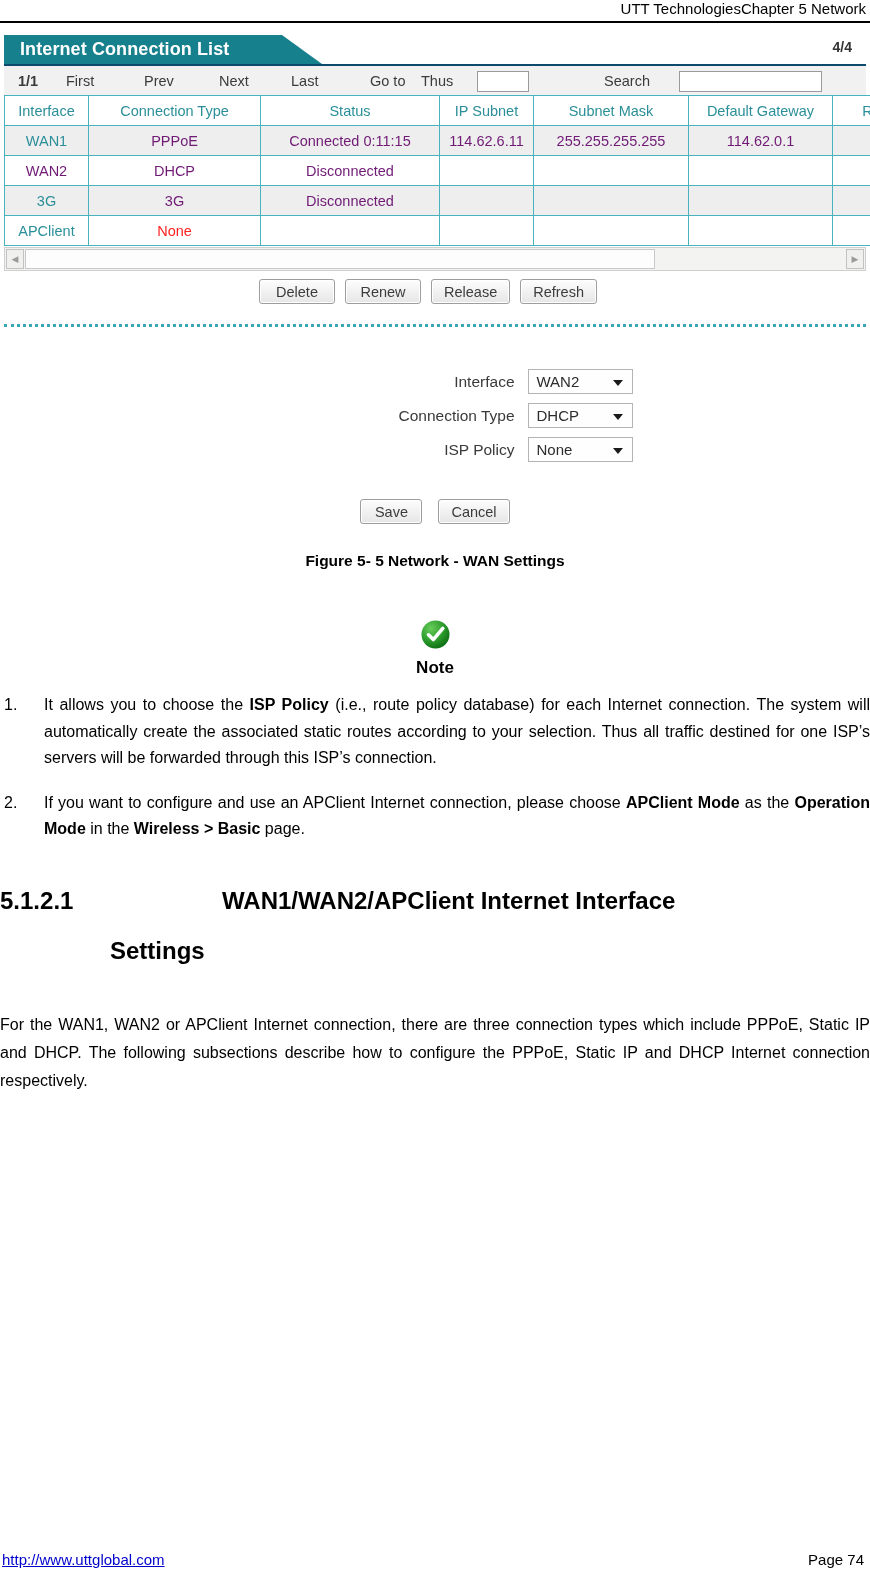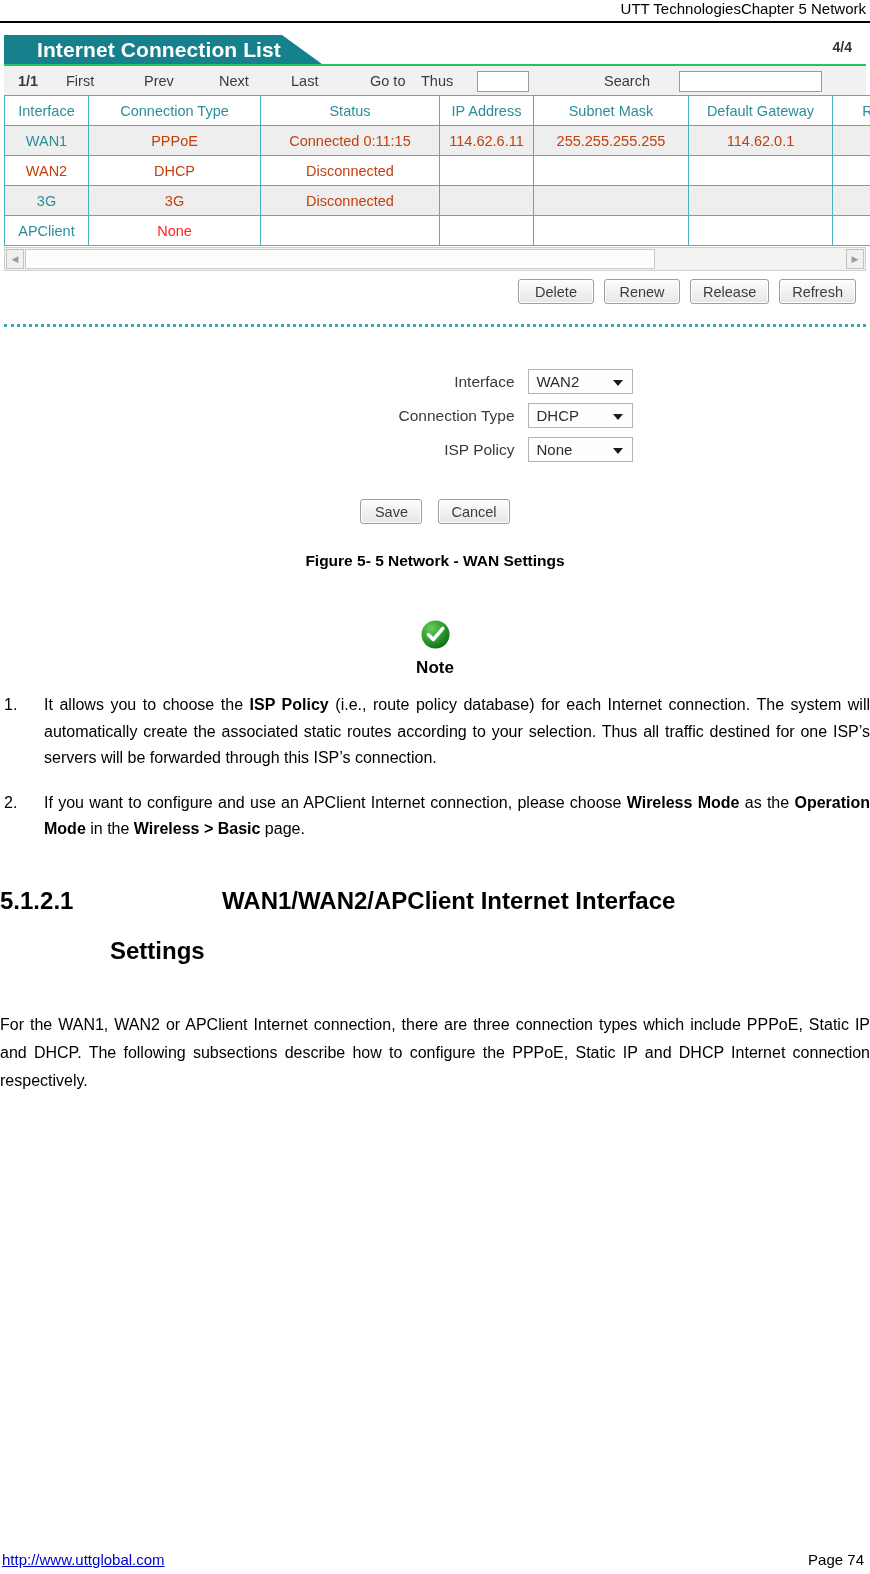--- a/index.html
+++ b/index.html
@@ -46,41 +46,41 @@
   .panel-tab .tab-shape {
     position: absolute;
     inset: 0;
     background: #17808d;
     clip-path: polygon(0 0, 278px 0, 318px 29px, 0 29px);
   }
   .panel-tab .tab-label {
     position: relative;
     color: #ffffff;
     font-weight: bold;
-    font-size: 21px;
+    font-size: 18px;
     line-height: 29px;
-    padding-left: 33px;
+    padding-left: 16px;
     letter-spacing: .1px;
   }
   .corner-count {
     position: absolute;
     right: 18px;
     top: 4px;
     font-size: 14px;
     font-weight: bold;
     color: #333;
   }
 
   
   .pager {
     margin-left: 4px;
     width: 862px;
     height: 31px;
     background: #f1f1f1;
-    border-top: 2px solid #22c55e;
+    border-top: 2px solid #0c4a6e;
     display: flex;
     align-items: center;
     font-size: 14.5px;
     color: #3b3b3b;
     position: relative;
   }
   .pager .pg { position: absolute; white-space: nowrap; }
   .pg-ratio  { left: 14px; font-weight: bold; }
   .pg-first  { left: 62px; }
   .pg-prev   { left: 140px; }
@@ -118,21 +118,21 @@
     text-align: center;
     color: #2b8f99;
     font-weight: normal;
     padding: 0 2px;
     white-space: nowrap;
     overflow: hidden;
   }
   table.conn thead th { background: #ffffff; }
   table.conn tbody tr.odd td { background: #eeeeee; }
   table.conn tbody tr.even td { background: #ffffff; }
-  table.conn td.dark { color: #c2410c; }
+  table.conn td.dark { color: #701a75; }
   table.conn td.red  { color: #ff2222; }
 
   
   .hscroll {
     margin-left: 4px;
     width: 862px;
     height: 24px;
     background: #f3f3f1;
     border: 1px solid #cfcfcf;
     display: flex;
@@ -151,21 +151,21 @@
     height: 20px;
     width: 630px;
     background: #fdfdfd;
     border: 1px solid #c8c8c8;
   }
   .hscroll .track { flex: 1; }
 
   
   .btn-row {
     display: flex;
-    justify-content: flex-end;
+    justify-content: center;
     gap: 10px;
     margin-top: 8px;
     padding-right: 14px;
   }
   .btn {
     min-width: 76px;
     height: 25px;
     padding: 0 12px;
     font-size: 14.5px;
     color: #3c3c3c;
@@ -361,21 +361,21 @@
         <col style="width:94px">
           <col style="width:155px">
           <col style="width:144px">
           <col style="width:112px">
       </colgroup>
       <thead>
         <tr>
           <th>Interface</th>
           <th>Connection Type</th>
           <th>Status</th>
-          <th>IP Address</th>
+          <th>IP Subnet</th>
           <th>Subnet Mask</th>
           <th>Default Gateway</th>
           <th>Rx Rate</th>
         </tr>
       </thead>
       <tbody>
         <tr class="odd">
           <td>WAN1</td>
           <td class="dark">PPPoE</td>
           <td class="dark">Connected 0:11:15</td>
@@ -478,21 +478,21 @@
     </svg>
   </span>
   <span class="note-title">Note</span>
 </div>
 
 <ol class="notes">
   <li>
     <span>It allows you to choose the </span><b>ISP Policy</b><span> (i.e., route policy database) for each Internet connection. The system will automatically create the associated static routes according to your selection. Thus all traffic destined for one ISP’s servers will be forwarded through this ISP’s connection.</span>
   </li>
   <li>
-    <span>If you want to configure and use an APClient Internet connection, please choose </span><b>Wireless Mode</b><span> as the </span><b>Operation Mode</b><span> in the </span><b>Wireless &gt; Basic</b><span> page.</span>
+    <span>If you want to configure and use an APClient Internet connection, please choose </span><b>APClient Mode</b><span> as the </span><b>Operation Mode</b><span> in the </span><b>Wireless &gt; Basic</b><span> page.</span>
   </li>
 </ol>
 
 <div class="sec-head">
   <span class="sec-num">5.1.2.1</span>
   <span class="sec-title">WAN1/WAN2/APClient    Internet    Interface</span>
 </div>
 <div class="sec-title-2">Settings</div>
 
 <div class="body-par">For the WAN1, WAN2 or APClient Internet connection, there are three connection types which include PPPoE, Static IP and DHCP. The following subsections describe how to configure the PPPoE, Static IP and DHCP Internet connection respectively.</div>

